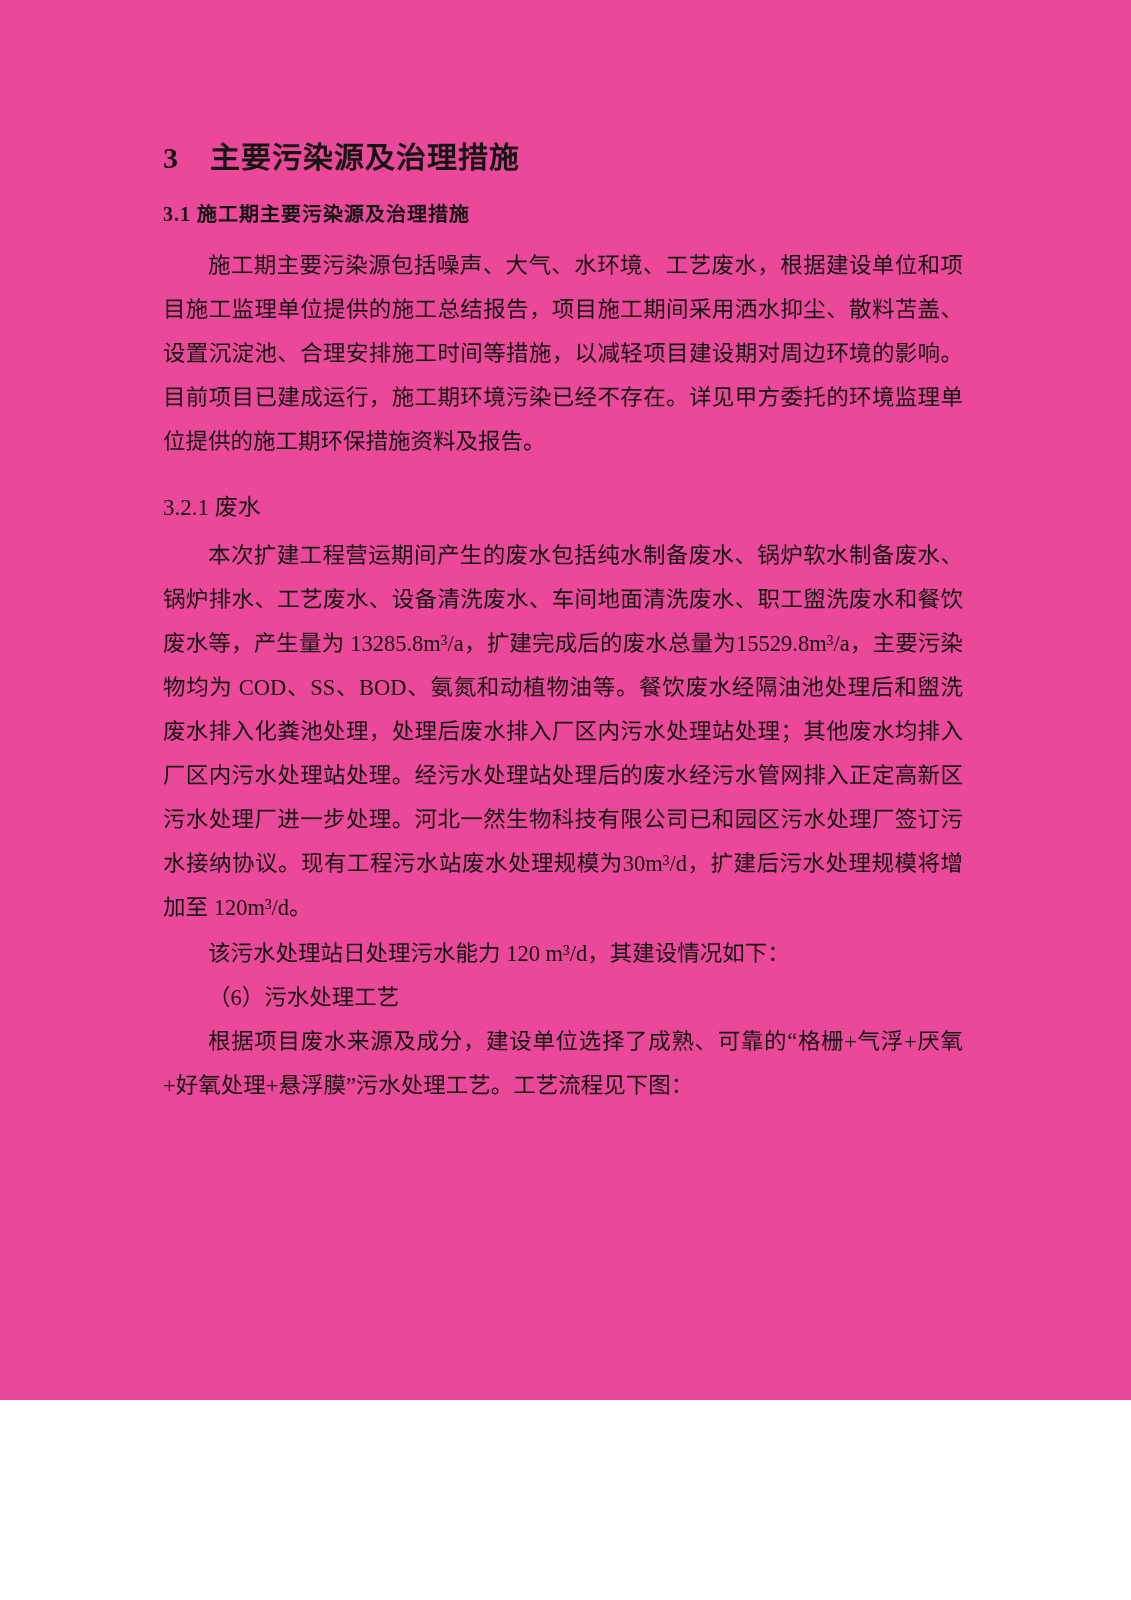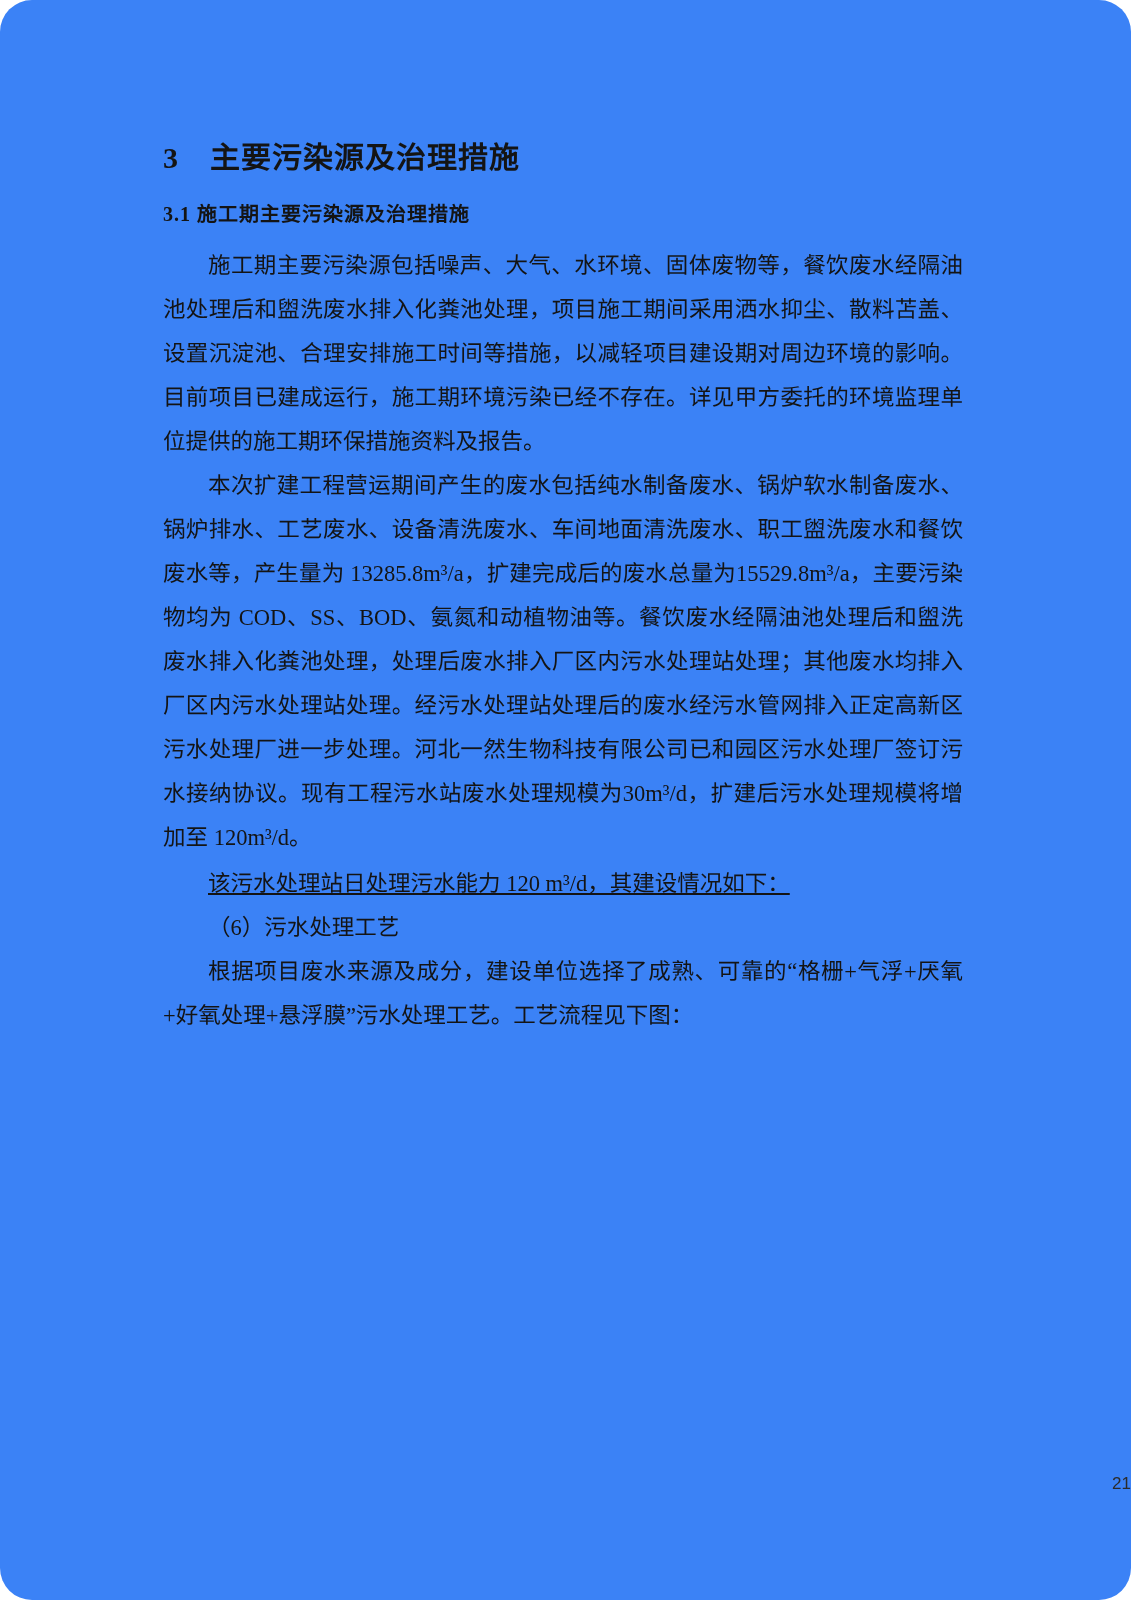--- a/index.html
+++ b/index.html
@@ -3,26 +3,25 @@
 <meta charset="utf-8">
 <style>
   html, body {
     margin: 0;
     padding: 0;
     background: #ffffff;
   }
   .page {
     position: relative;
     width: 1131px;
-    height: 1600px;
-    background: #3b82f6;
+    height: 1400px;
+    background: #ec4899;
     overflow: hidden;
     font-family: "Liberation Serif", "DejaVu Serif", serif;
     color: #141414;
-    border-radius: 32px;
   }
   .content {
     position: absolute;
     left: 163px;
     top: 138px;
     width: 800px;
   }
   .h1 {
     font-size: 30px;
     font-weight: bold;
@@ -45,21 +44,20 @@
   }
   p.body {
     font-size: 22.5px;
     line-height: 44px;
     text-align: justify;
     text-indent: 2em;
     margin: 0;
   }
   p.body.spaced {
     margin-top: 2px;
-    text-decoration: underline;
   }
   .footer {
     position: absolute;
     left: 0;
     top: 1474px;
     width: 100%;
     text-align: right;
   }
   .page-number {
     font-size: 17px;
@@ -70,23 +68,24 @@
 </head>
 <body>
 
 <div class="page">
   <main class="content">
 
     <h1 class="h1">3　主要污染源及治理措施</h1>
 
     <h2 class="h2">3.1 施工期主要污染源及治理措施</h2>
 
-    <p class="body">施工期主要污染源包括噪声、大气、水环境、固体废物等，餐饮废水经隔油池处理后和盥洗废水排入化粪池处理，项目施工期间采用洒水抑尘、散料苫盖、设置沉淀池、合理安排施工时间等措施，以减轻项目建设期对周边环境的影响。目前项目已建成运行，施工期环境污染已经不存在。详见甲方委托的环境监理单位提供的施工期环保措施资料及报告。</p>
+    <p class="body">施工期主要污染源包括噪声、大气、水环境、工艺废水，根据建设单位和项目施工监理单位提供的施工总结报告，项目施工期间采用洒水抑尘、散料苫盖、设置沉淀池、合理安排施工时间等措施，以减轻项目建设期对周边环境的影响。目前项目已建成运行，施工期环境污染已经不存在。详见甲方委托的环境监理单位提供的施工期环保措施资料及报告。</p>
 
 
+    <h3 class="h3">3.2.1 废水</h3>
 
     <p class="body">本次扩建工程营运期间产生的废水包括纯水制备废水、锅炉软水制备废水、锅炉排水、工艺废水、设备清洗废水、车间地面清洗废水、职工盥洗废水和餐饮废水等，产生量为 13285.8m³/a，扩建完成后的废水总量为15529.8m³/a，主要污染物均为 COD、SS、BOD、氨氮和动植物油等。餐饮废水经隔油池处理后和盥洗废水排入化粪池处理，处理后废水排入厂区内污水处理站处理；其他废水均排入厂区内污水处理站处理。经污水处理站处理后的废水经污水管网排入正定高新区污水处理厂进一步处理。河北一然生物科技有限公司已和园区污水处理厂签订污水接纳协议。现有工程污水站废水处理规模为30m³/d，扩建后污水处理规模将增加至 120m³/d。</p>
 
     <p class="body spaced">该污水处理站日处理污水能力 120 m³/d，其建设情况如下：</p>
 
     <p class="body">（6）污水处理工艺</p>
 
     <p class="body">根据项目废水来源及成分，建设单位选择了成熟、可靠的“格栅+气浮+厌氧+好氧处理+悬浮膜”污水处理工艺。工艺流程见下图：</p>
 
   </main>

